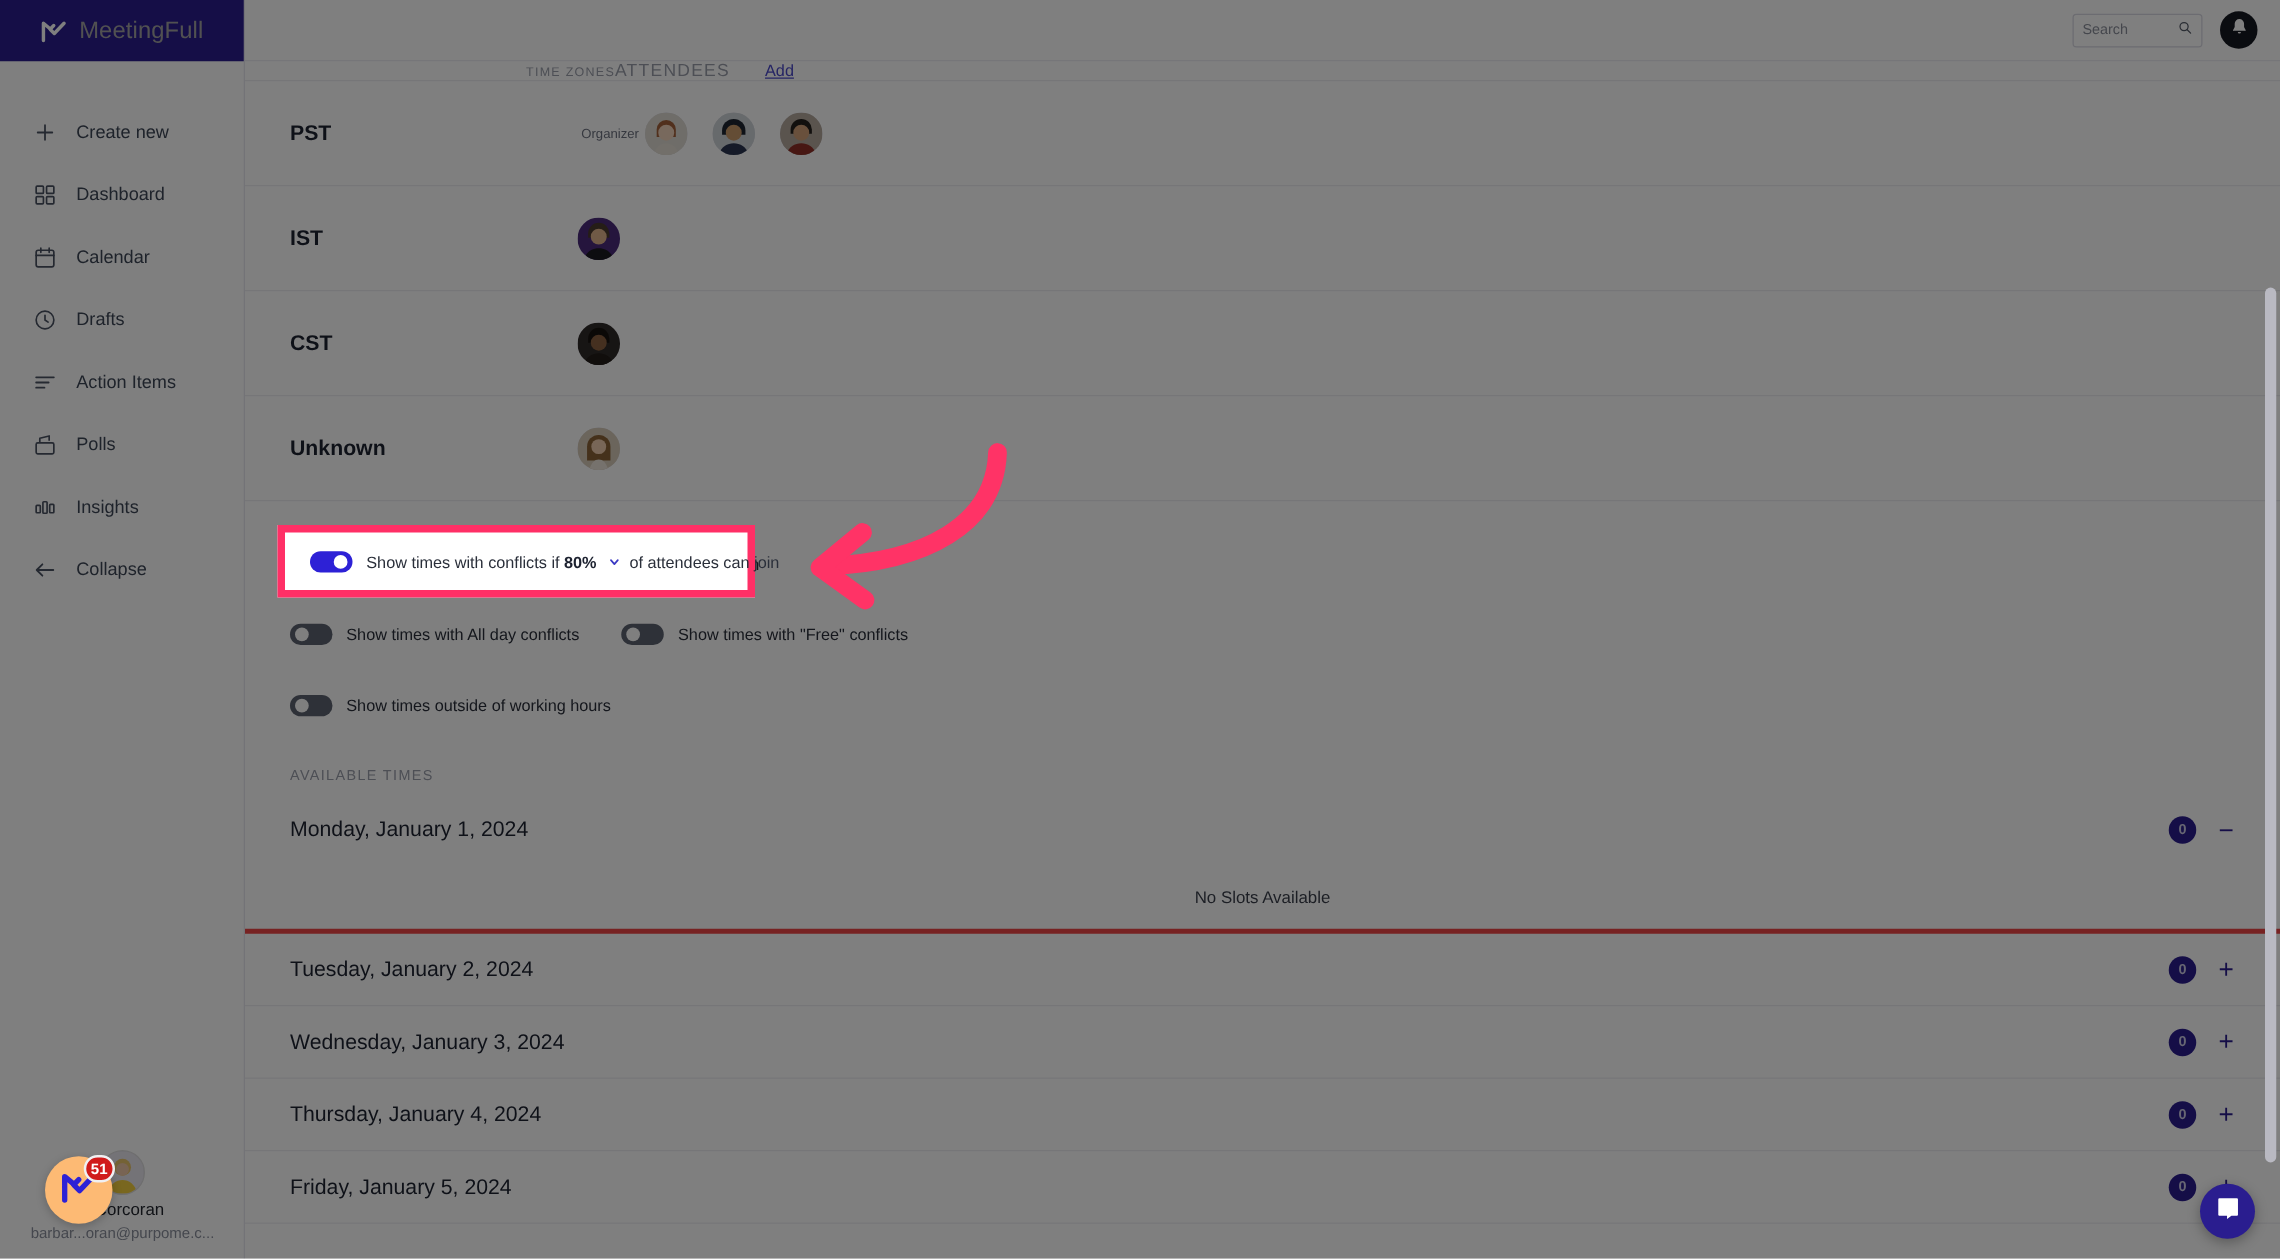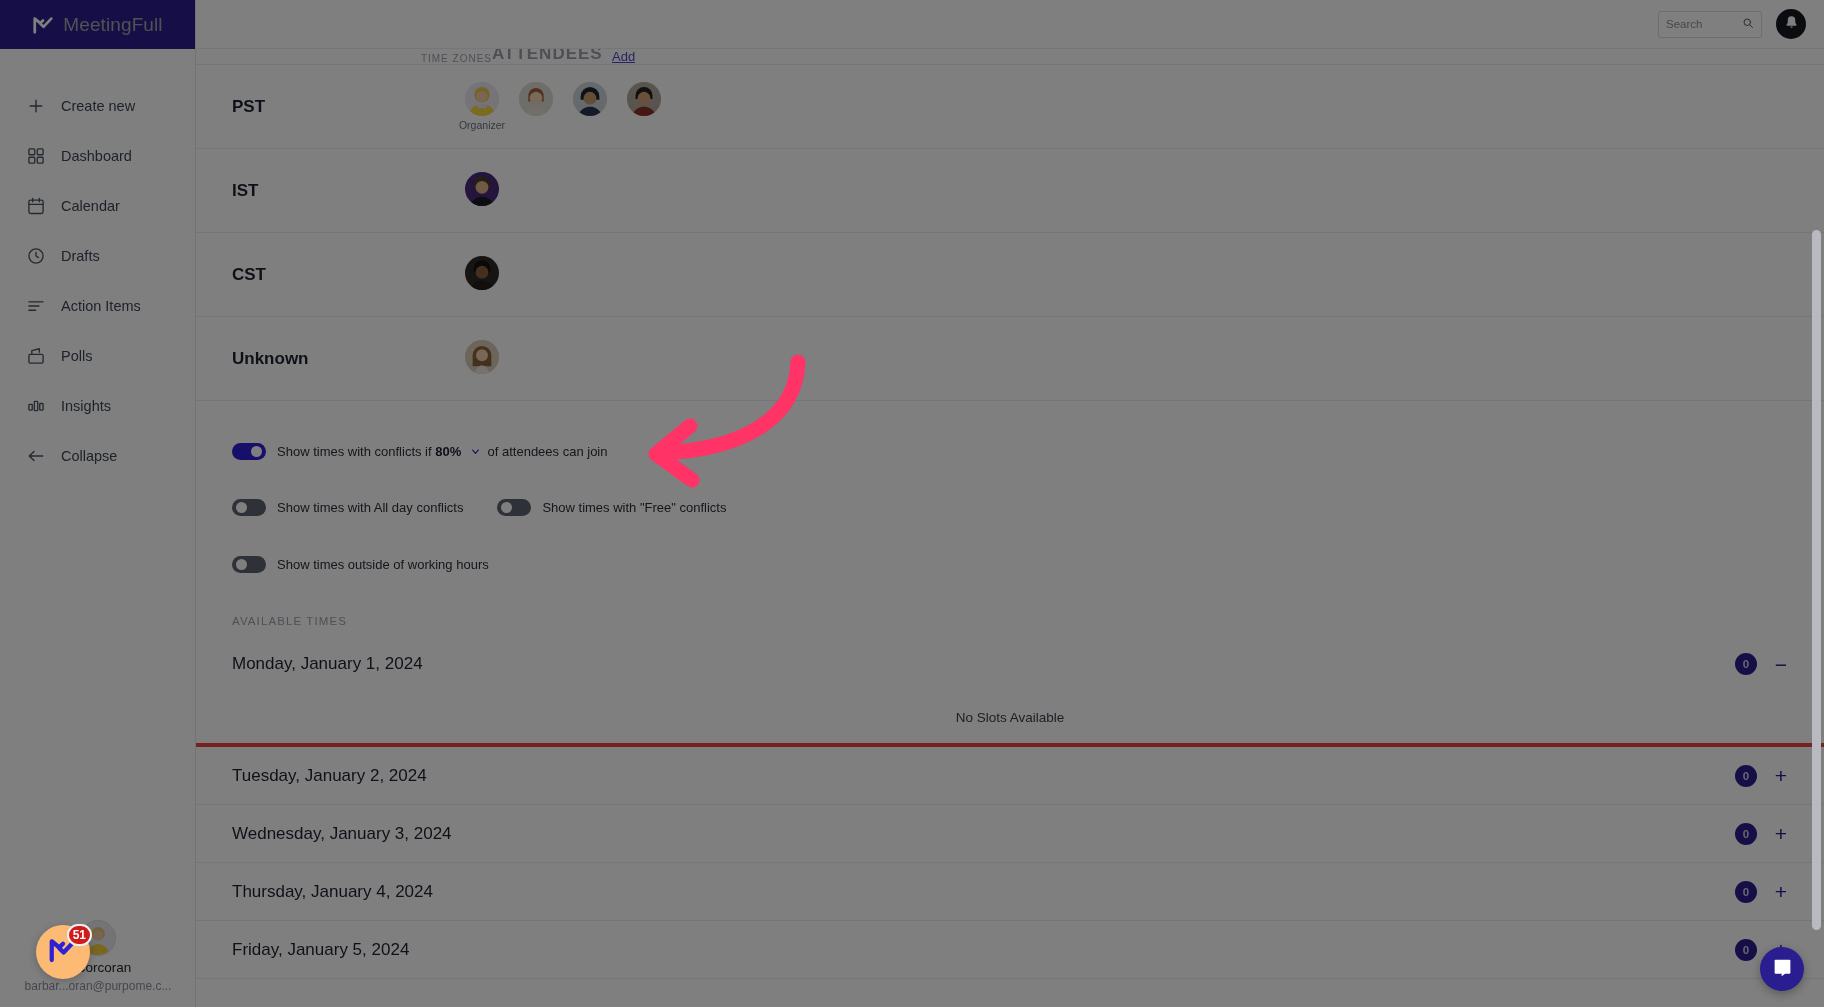--- a/index.html
+++ b/index.html
@@ -82,31 +82,31 @@
     background: #ffffff; overflow: hidden;
   }
   .inner { position: relative; width: 100%; }
 
   .cut-head {
     display: flex; padding: 0 36px; height: 16px; overflow: hidden;
     border-bottom: 1px solid #ededf1; align-items: flex-end;
   }
   .cut-head .c1 { width: 260px; font-size: 10px; letter-spacing: 1px;
     color: #9a9eaa; text-transform: uppercase; text-align: right; }
-  .cut-head .c2 { width: 120px; font-size: 17px; letter-spacing: 1px;
-    color: #9a9eaa; text-transform: uppercase; font-weight: bold; }
+  .cut-head .c2 { width: 120px; font-size: 14px; letter-spacing: 1px;
+    color: #9a9eaa; text-transform: uppercase; }
   .cut-head .c3 { font-size: 13px; color: #4b49c9; text-decoration: underline; }
 
   .tz-row {
     display: flex; align-items: center; padding: 0 36px; min-height: 84px;
     border-bottom: 1px solid #ededf1;
   }
   .tz-label { width: 230px; font-size: 17px; font-weight: 700; color: #1d2230; }
   .tz-people { display: flex; gap: 14px; align-items: flex-start; }
-  .person { display: flex; flex-direction: column; align-items: center; gap: 3px; width: 40px; }
+  .person { display: flex; align-items: center; gap: 3px; width: 40px; }
   .avatar {
     width: 34px; height: 34px; border-radius: 50%; overflow: hidden;
     background: #dedbe6; position: relative; display:block;
   }
   .avatar svg { display:block; width:100%; height:100%; }
   .person-role { font-size: 10.5px; color: #6d7280; white-space: nowrap; }
 
   
   .toggle-zone { padding: 28px 36px 0 36px; }
   .tg-row { display: flex; align-items: center; gap: 20px; }
@@ -509,20 +509,37 @@
           </span>
         </div>
       </div>
     </div>
   </div>
 
   <div class="dim"></div>
 
   <div class="vscroll"></div>
 
+  <div class="hl-box above-dim">
+    <div class="tg-wrap">
+      <div class="switch on">
+          <span class="knob"></span>
+        </div>
+      <div class="tg-text">
+        <span>Show times with conflicts if</span>
+        <span class="pct">80%</span>
+        <span class="chev">
+          <svg viewBox="0 0 24 24" fill="none" stroke="currentColor" stroke-width="3" stroke-linecap="round" stroke-linejoin="round">
+              <path d="m6 9 6 7 6-7"></path>
+            </svg>
+        </span>
+        <span>of attendees can join</span>
+      </div>
+    </div>
+  </div>
 
   <svg class="arrow" viewBox="0 0 200 140" fill="none">
     <path d="M178 12C176 70 120 100 40 103" stroke="#ff3366" stroke-width="15" stroke-linecap="round"></path>
     <path d="M70 76 36 104l36 26" stroke="#ff3366" stroke-width="15" stroke-linecap="round" stroke-linejoin="round"></path>
   </svg>
 
   <div class="float-logo above-dim">
     <span>
       <svg viewBox="0 0 24 24" fill="none">
         <path d="M3 20V5l6 5 3-3" stroke="#2d21d6" stroke-width="3.4" stroke-linecap="round" stroke-linejoin="round"></path>

